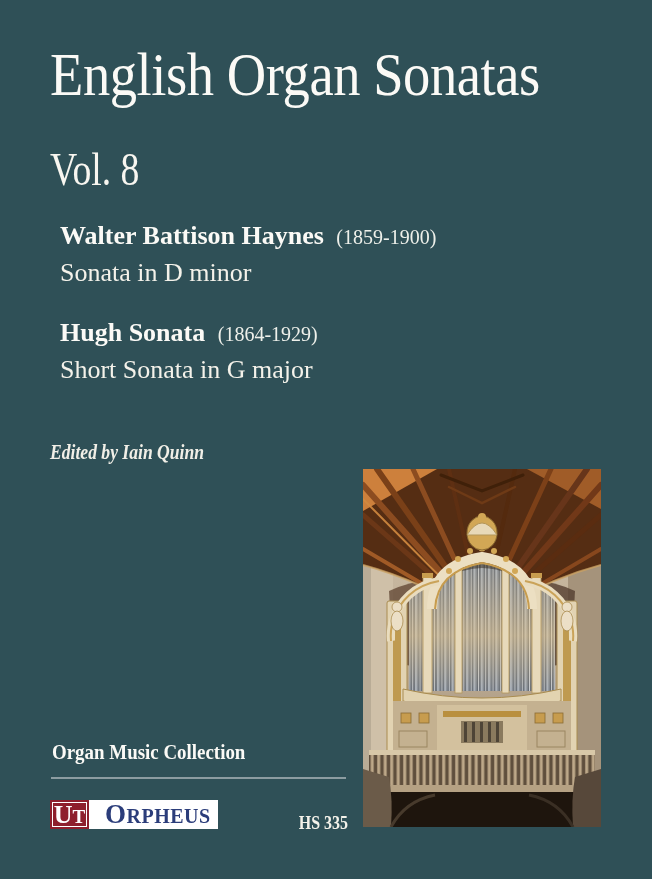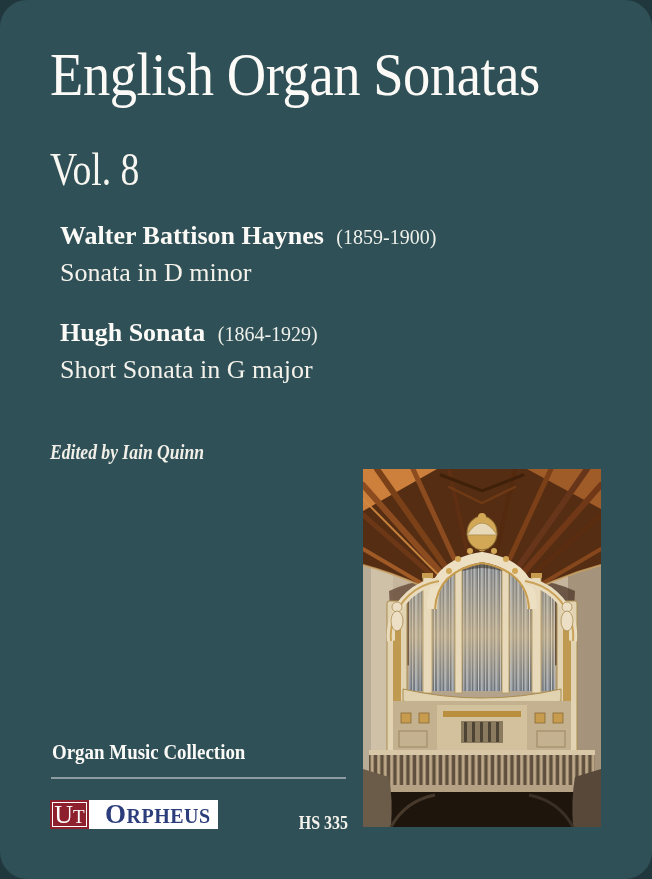--- a/index.html
+++ b/index.html
@@ -4,21 +4,20 @@
 <style>
   html, body { margin: 0; padding: 0; background: #20383d; }
   .cover {
     position: relative;
     width: 652px;
     height: 879px;
     background: #2f5057;
     font-family: "Liberation Serif", serif;
     color: #f6f4ec;
     overflow: hidden;
-    border-radius: 27px;
   }
   .title {
     position: absolute;
     left: 50px;
     top: 43px;
     margin: 0;
     font-size: 62px;
     font-weight: 500;
     line-height: 1;
     color: #fbfaf6;
@@ -93,21 +92,21 @@
     align-items: stretch;
     background: #ffffff;
   }
   .logo-ut {
     display: inline-block;
     width: 39px;
     height: 29px;
     background: #8e1f2c;
     box-shadow: inset 0 0 0 2px #8e1f2c, inset 0 0 0 3px #ffffff;
     color: #ffffff;
-    font-weight: normal;
+    font-weight: bold;
     font-size: 19px;
     line-height: 29px;
     text-align: center;
     letter-spacing: 0;
   }
   .logo-ut::first-letter { font-size: 26px; }
   .logo-orpheus {
     display: inline-block;
     height: 29px;
     padding: 0 7px 0 16px;

